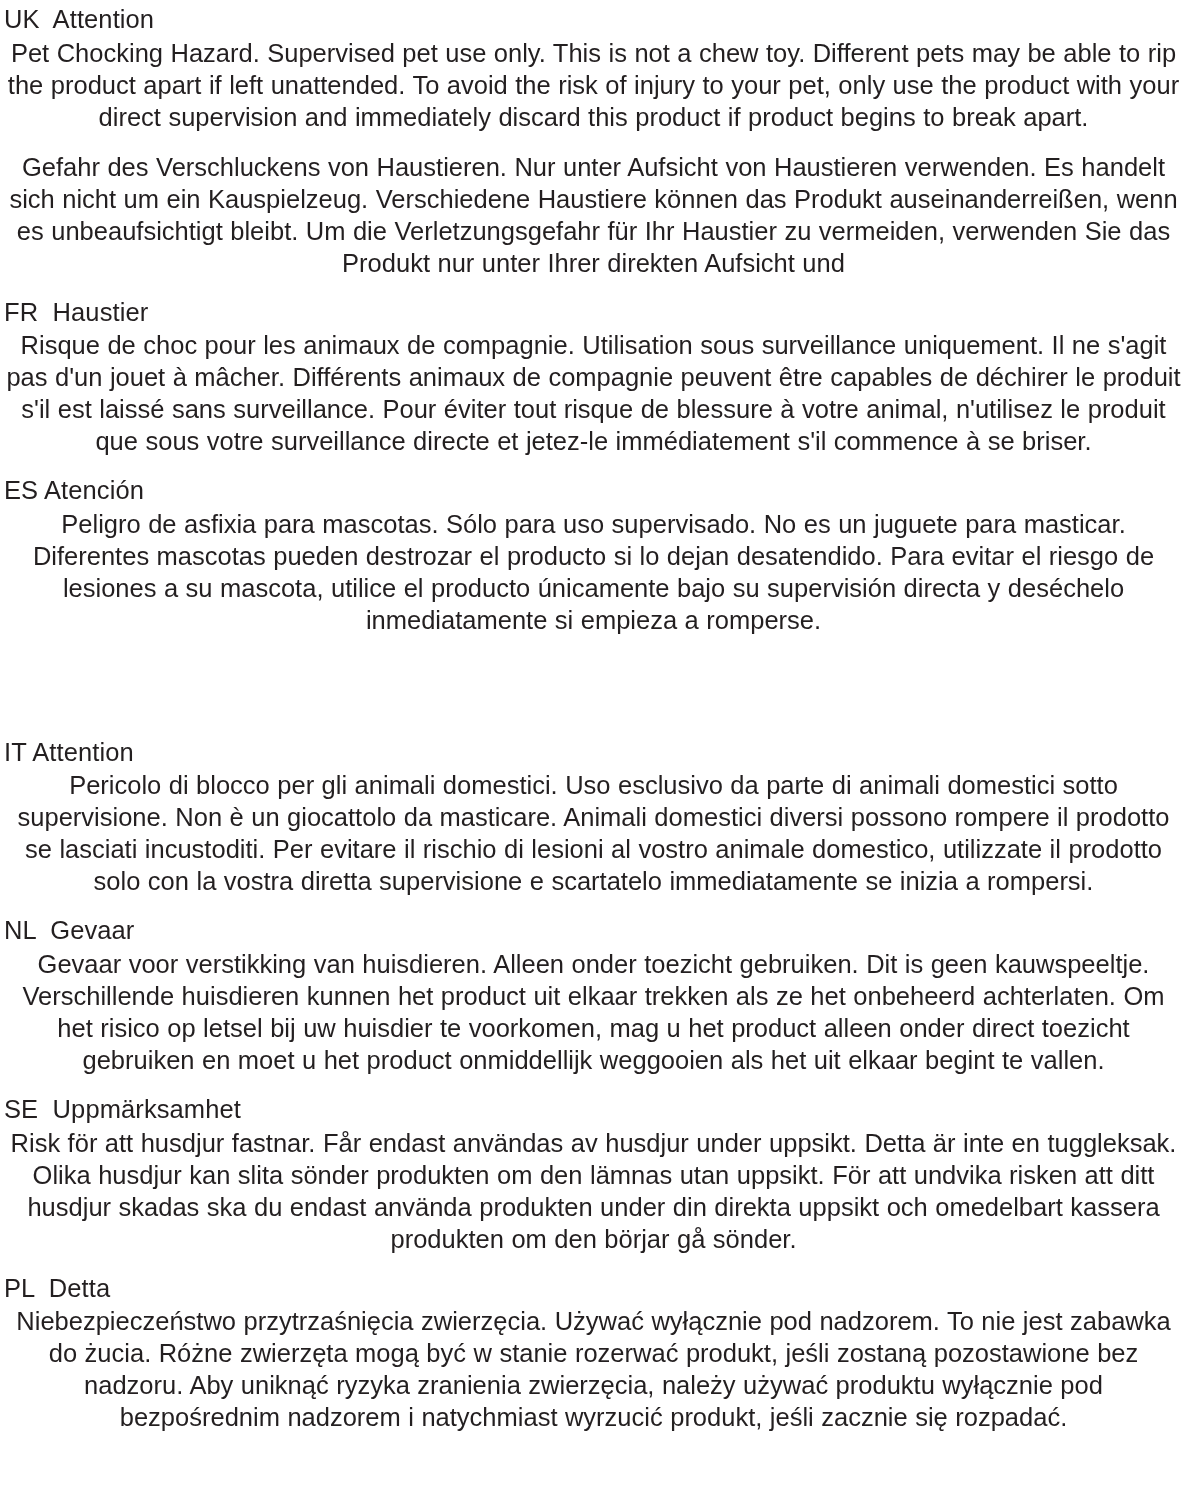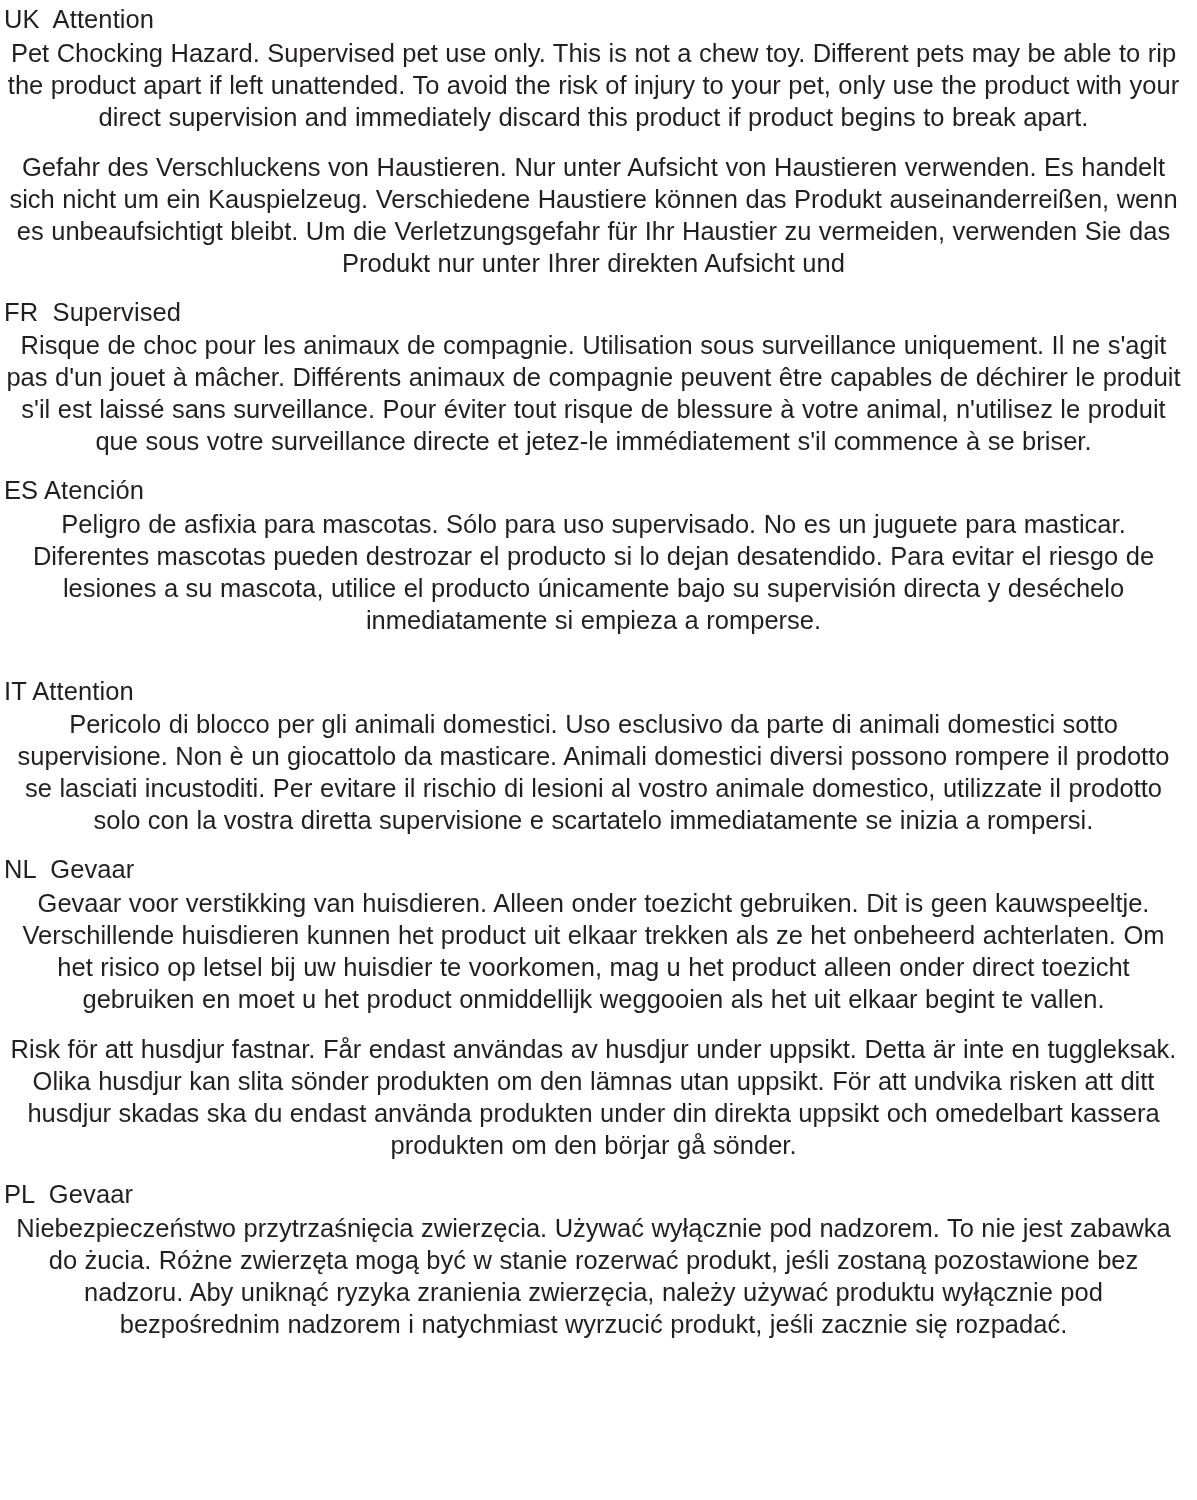--- a/index.html
+++ b/index.html
@@ -15,21 +15,21 @@
   }
   .page {
     width: 1197px;
     box-sizing: border-box;
     padding: 4px 14px 10px 4px;
   }
   .section {
     margin: 0 0 18px 0;
   }
   .section.gap-large {
-    margin-bottom: 40px;
+    margin-bottom: 101px;
   }
   .sec-heading {
     font-size: 25.5px;
     line-height: 1.24;
     letter-spacing: 0.1px;
     margin: 0 0 1px 0;
     white-space: pre;
   }
   .sec-body {
     font-size: 25.5px;
@@ -48,41 +48,42 @@
   <div class="section">
     <p class="sec-heading">UK  Attention</p>
     <p class="sec-body">Pet Chocking Hazard. Supervised pet use only. This is not a chew toy.  Different pets may be able to rip the product apart if left unattended. To avoid the risk of injury to your pet, only use the product with your direct supervision and immediately discard this product if product begins to break apart.</p>
   </div>
 
   <div class="section">
     <p class="sec-body">Gefahr des Verschluckens von Haustieren. Nur unter Aufsicht von Haustieren verwenden. Es handelt sich nicht um ein Kauspielzeug.  Verschiedene Haustiere können das Produkt auseinanderreißen, wenn es unbeaufsichtigt bleibt. Um die Verletzungsgefahr für Ihr Haustier zu vermeiden, verwenden Sie das Produkt nur unter Ihrer direkten Aufsicht und</p>
   </div>
 
   <div class="section">
-    <p class="sec-heading">FR  Supervised</p>
+    <p class="sec-heading">FR  Haustier</p>
     <p class="sec-body">Risque de choc pour les animaux de compagnie. Utilisation sous surveillance uniquement. Il ne s'agit pas d'un jouet à mâcher.  Différents animaux de compagnie peuvent être capables de déchirer le produit s'il est laissé sans surveillance. Pour éviter tout risque de blessure à votre animal, n'utilisez le produit que sous votre surveillance directe et jetez-le immédiatement s'il commence à se briser.</p>
   </div>
 
   <div class="section gap-large">
     <p class="sec-heading">ES Atención</p>
     <p class="sec-body">Peligro de asfixia para mascotas. Sólo para uso supervisado. No es un juguete para masticar.  Diferentes mascotas pueden destrozar el producto si lo dejan desatendido. Para evitar el riesgo de lesiones a su mascota, utilice el producto únicamente bajo su supervisión directa y deséchelo inmediatamente si empieza a romperse.</p>
   </div>
 
   <div class="section">
     <p class="sec-heading">IT Attention</p>
     <p class="sec-body">Pericolo di blocco per gli animali domestici. Uso esclusivo da parte di animali domestici sotto supervisione. Non è un giocattolo da masticare.  Animali domestici diversi possono rompere il prodotto se lasciati incustoditi. Per evitare il rischio di lesioni al vostro animale domestico, utilizzate il prodotto solo con la vostra diretta supervisione e scartatelo immediatamente se inizia a rompersi.</p>
   </div>
 
   <div class="section">
     <p class="sec-heading">NL  Gevaar</p>
     <p class="sec-body">Gevaar voor verstikking van huisdieren. Alleen onder toezicht gebruiken. Dit is geen kauwspeeltje.  Verschillende huisdieren kunnen het product uit elkaar trekken als ze het onbeheerd achterlaten. Om het risico op letsel bij uw huisdier te voorkomen, mag u het product alleen onder direct toezicht gebruiken en moet u het product onmiddellijk weggooien als het uit elkaar begint te vallen.</p>
   </div>
 
   <div class="section">
+    <p class="sec-heading">SE  Uppmärksamhet</p>
     <p class="sec-body">Risk för att husdjur fastnar. Får endast användas av husdjur under uppsikt. Detta är inte en tuggleksak.  Olika husdjur kan slita sönder produkten om den lämnas utan uppsikt. För att undvika risken att ditt husdjur skadas ska du endast använda produkten under din direkta uppsikt och omedelbart kassera produkten om den börjar gå sönder.</p>
   </div>
 
   <div class="section">
-    <p class="sec-heading">PL  Gevaar</p>
+    <p class="sec-heading">PL  Detta</p>
     <p class="sec-body">Niebezpieczeństwo przytrzaśnięcia zwierzęcia. Używać wyłącznie pod nadzorem. To nie jest zabawka do żucia.  Różne zwierzęta mogą być w stanie rozerwać produkt, jeśli zostaną pozostawione bez nadzoru. Aby uniknąć ryzyka zranienia zwierzęcia, należy używać produktu wyłącznie pod bezpośrednim nadzorem i natychmiast wyrzucić produkt, jeśli zacznie się rozpadać.</p>
   </div>
 
 </div>
 
 </body></html>

